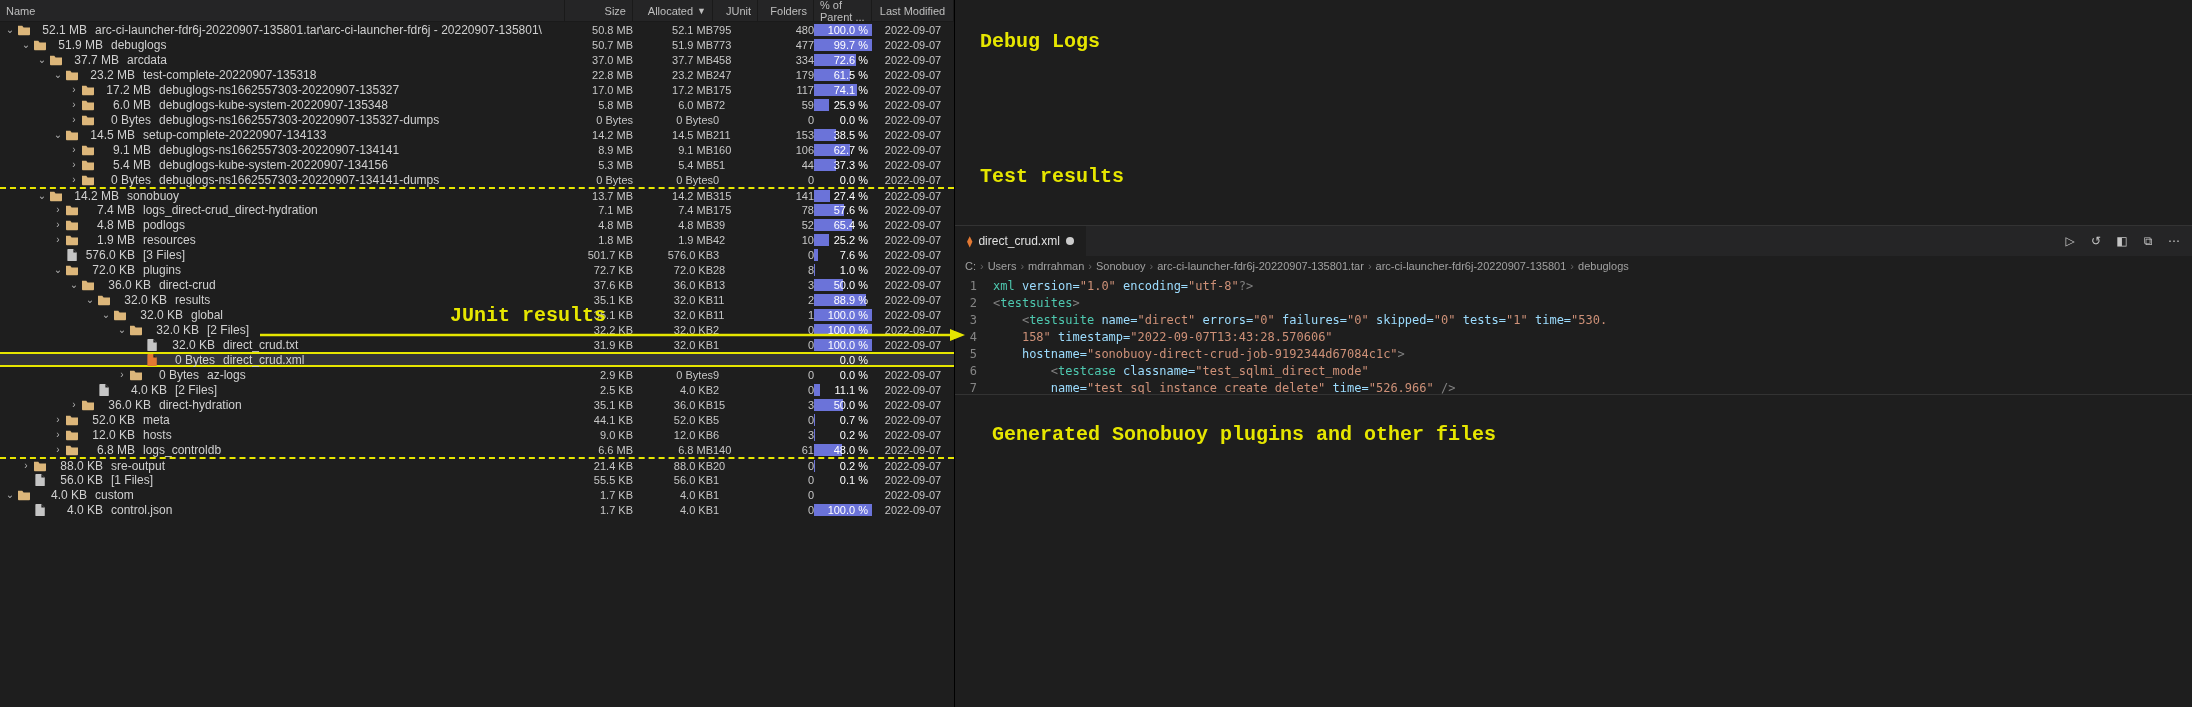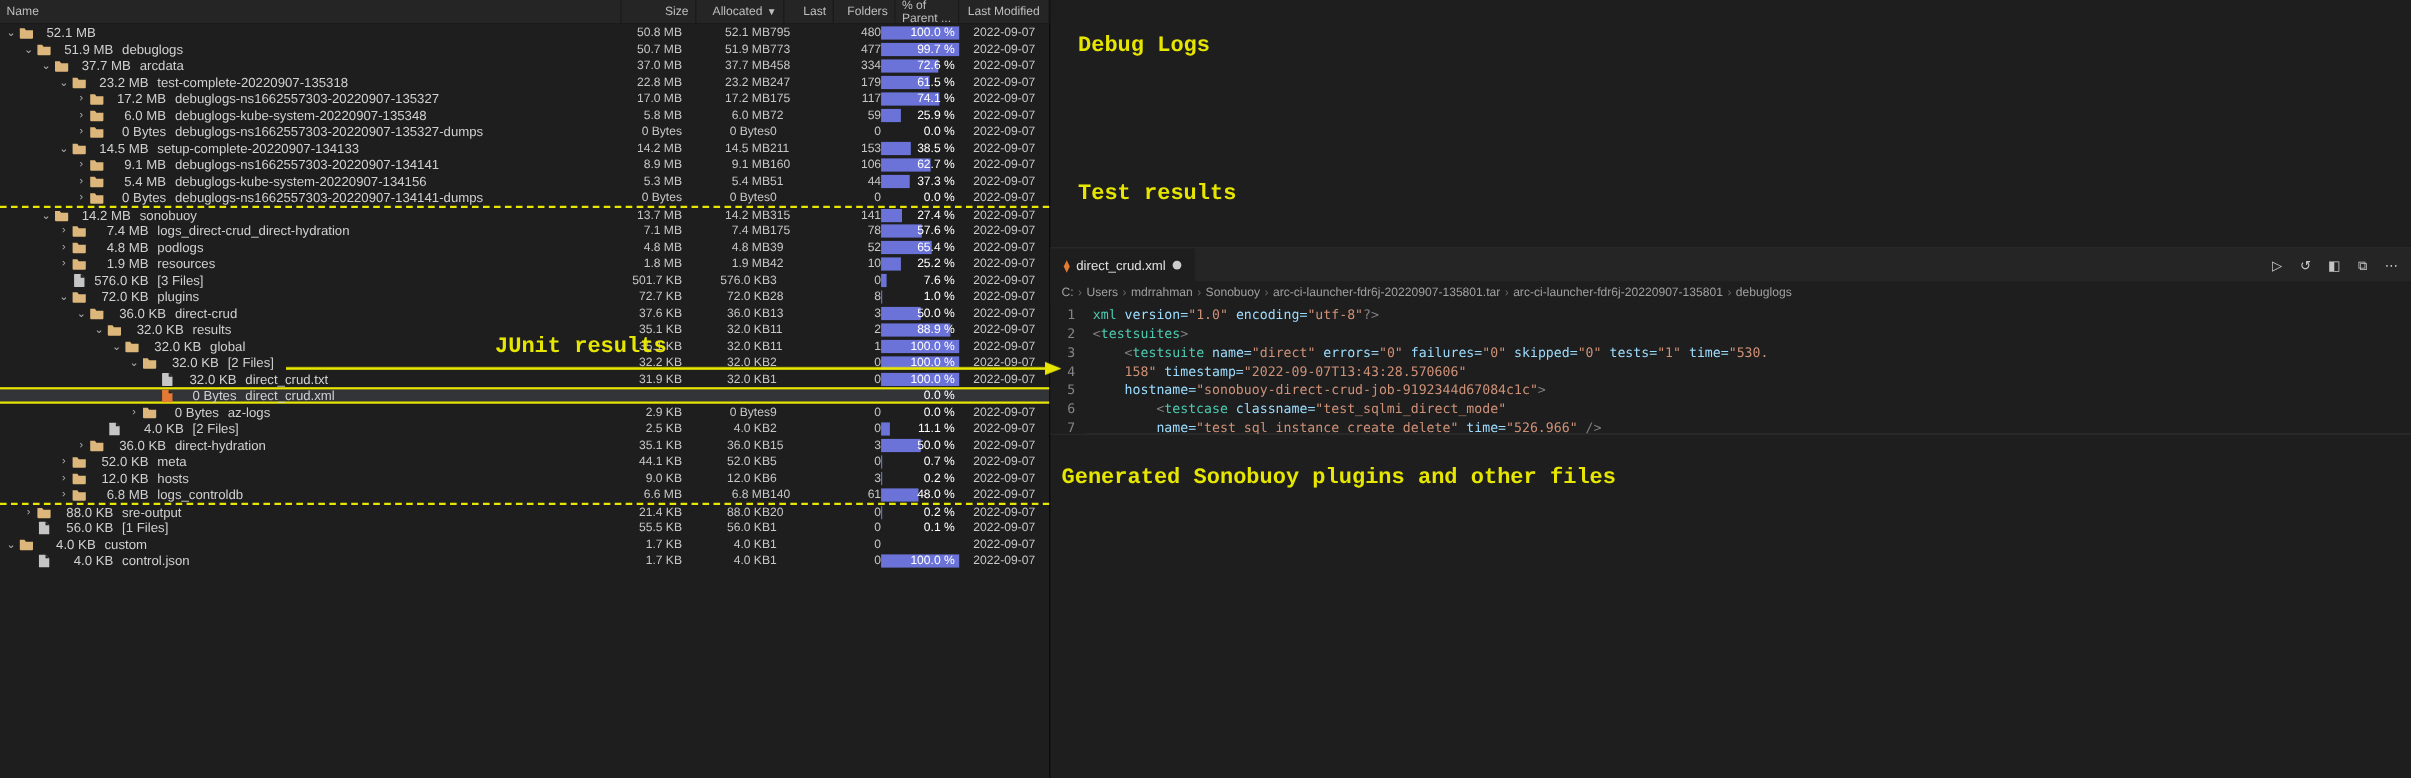--- a/index.html
+++ b/index.html
@@ -53,21 +53,21 @@
   .indent{display:inline-block;height:1px}
   .twist{width:12px;display:inline-flex;justify-content:center;color:#b0b0b0;font-size:10px;cursor:pointer}
   .ficon{width:16px;height:14px;display:inline-flex;align-items:center;justify-content:center}
   .folder{color:#dcb67a}
   .folder svg{width:14px;height:12px}
   .file{color:#c5c5c5}
   .file svg{width:11px;height:12px}
   .file.xml{color:#e37933}
   .label-size-inline{min-width:55px;text-align:right;color:#d0d0d0;margin-right:8px;font-size:12px}
   .label-name{color:#d0d0d0}
-  .pct-cell{width:71px;position:relative;padding:0}
+  .pct-cell{width:58px;position:relative;padding:0}
   .pct-bar{position:absolute;left:0;top:0;bottom:0;background:var(--bar)}
   .pct-text{position:relative;z-index:1;padding-right:4px;text-align:right;color:#fff;font-size:11px}
   .date-cell{width:82px;text-align:center;color:#c7c7c7;font-size:11px}
   .size-cell{width:68px;text-align:right;color:#c7c7c7;font-size:11px}
   .alloc-cell{width:80px;text-align:right;color:#c7c7c7;font-size:11px}
   .files-cell{width:45px;text-align:left;color:#c7c7c7;font-size:11px}
   .folders-cell{width:56px;text-align:right;color:#c7c7c7;font-size:11px}
 
   
   .right-area{flex:1;position:relative;background:var(--bg)}
@@ -101,36 +101,37 @@
 <div class="app">
 
   <div class="tree-panel">
     <div class="tree-header">
       <div class="col col-name">Name</div>
       <div class="col col-size">Size</div>
       <div class="col col-alloc">
           <span>Allocated</span>
           <span class="sort">▼</span>
         </div>
-      <div class="col col-files">Last</div>
+      <div class="col col-files">JUnit</div>
       <div class="col col-folders">Folders</div>
       <div class="col col-pct">% of Parent ...</div>
       <div class="col col-date">Last Modified</div>
     </div>
     <div class="tree-body" id="tree-body">
         <div class="row">
           <div class="name-cell">
             <span class="indent" style="width: 4px;"></span>
             <span class="twist">⌄</span>
             <span class="ficon folder">
               <svg viewBox="0 0 16 14">
                 <path fill="currentColor" d="M1 2h5l1.5 2H15v8a1 1 0 0 1-1 1H2a1 1 0 0 1-1-1V2z"></path>
               </svg>
             </span>
             <span class="label-size-inline">52.1 MB</span>
+            <span class="label-name">                            arc-ci-launcher-fdr6j-20220907-135801.tar\arc-ci-launcher-fdr6j - 20220907-135801\</span>
           </div>
           <div class="size-cell">50.8 MB</div>
           <div class="alloc-cell">52.1 MB</div>
           <div class="files-cell">795</div>
           <div class="folders-cell">480</div>
           <div class="pct-cell">
             <div class="pct-bar" style="width: 100%;"></div>
             <div class="pct-text">100.0 %</div>
           </div>
           <div class="date-cell">2022-09-07</div>
@@ -842,21 +843,21 @@
           </div>
           <div class="date-cell">2022-09-07</div>
         </div>
       </div>
   </div>
 
   <div class="right-area">
 
     <div class="annot" style="left:25px;top:30px">Debug Logs</div>
     <div class="annot" style="left:25px;top:165px">Test results</div>
-    <div class="annot" style="left:10px;top:423px">Generated Sonobuoy plugins and other files</div>
+    <div class="annot" style="left:37px;top:423px">Generated Sonobuoy plugins and other files</div>
 
     <div class="editor">
       <div class="tabbar">
         <div class="tab">
           <span class="ico">⧫</span>
           <span>direct_crud.xml</span>
           <span class="dot"></span>
         </div>
         <div class="tab-actions">
           <span class="ico">▷</span>

